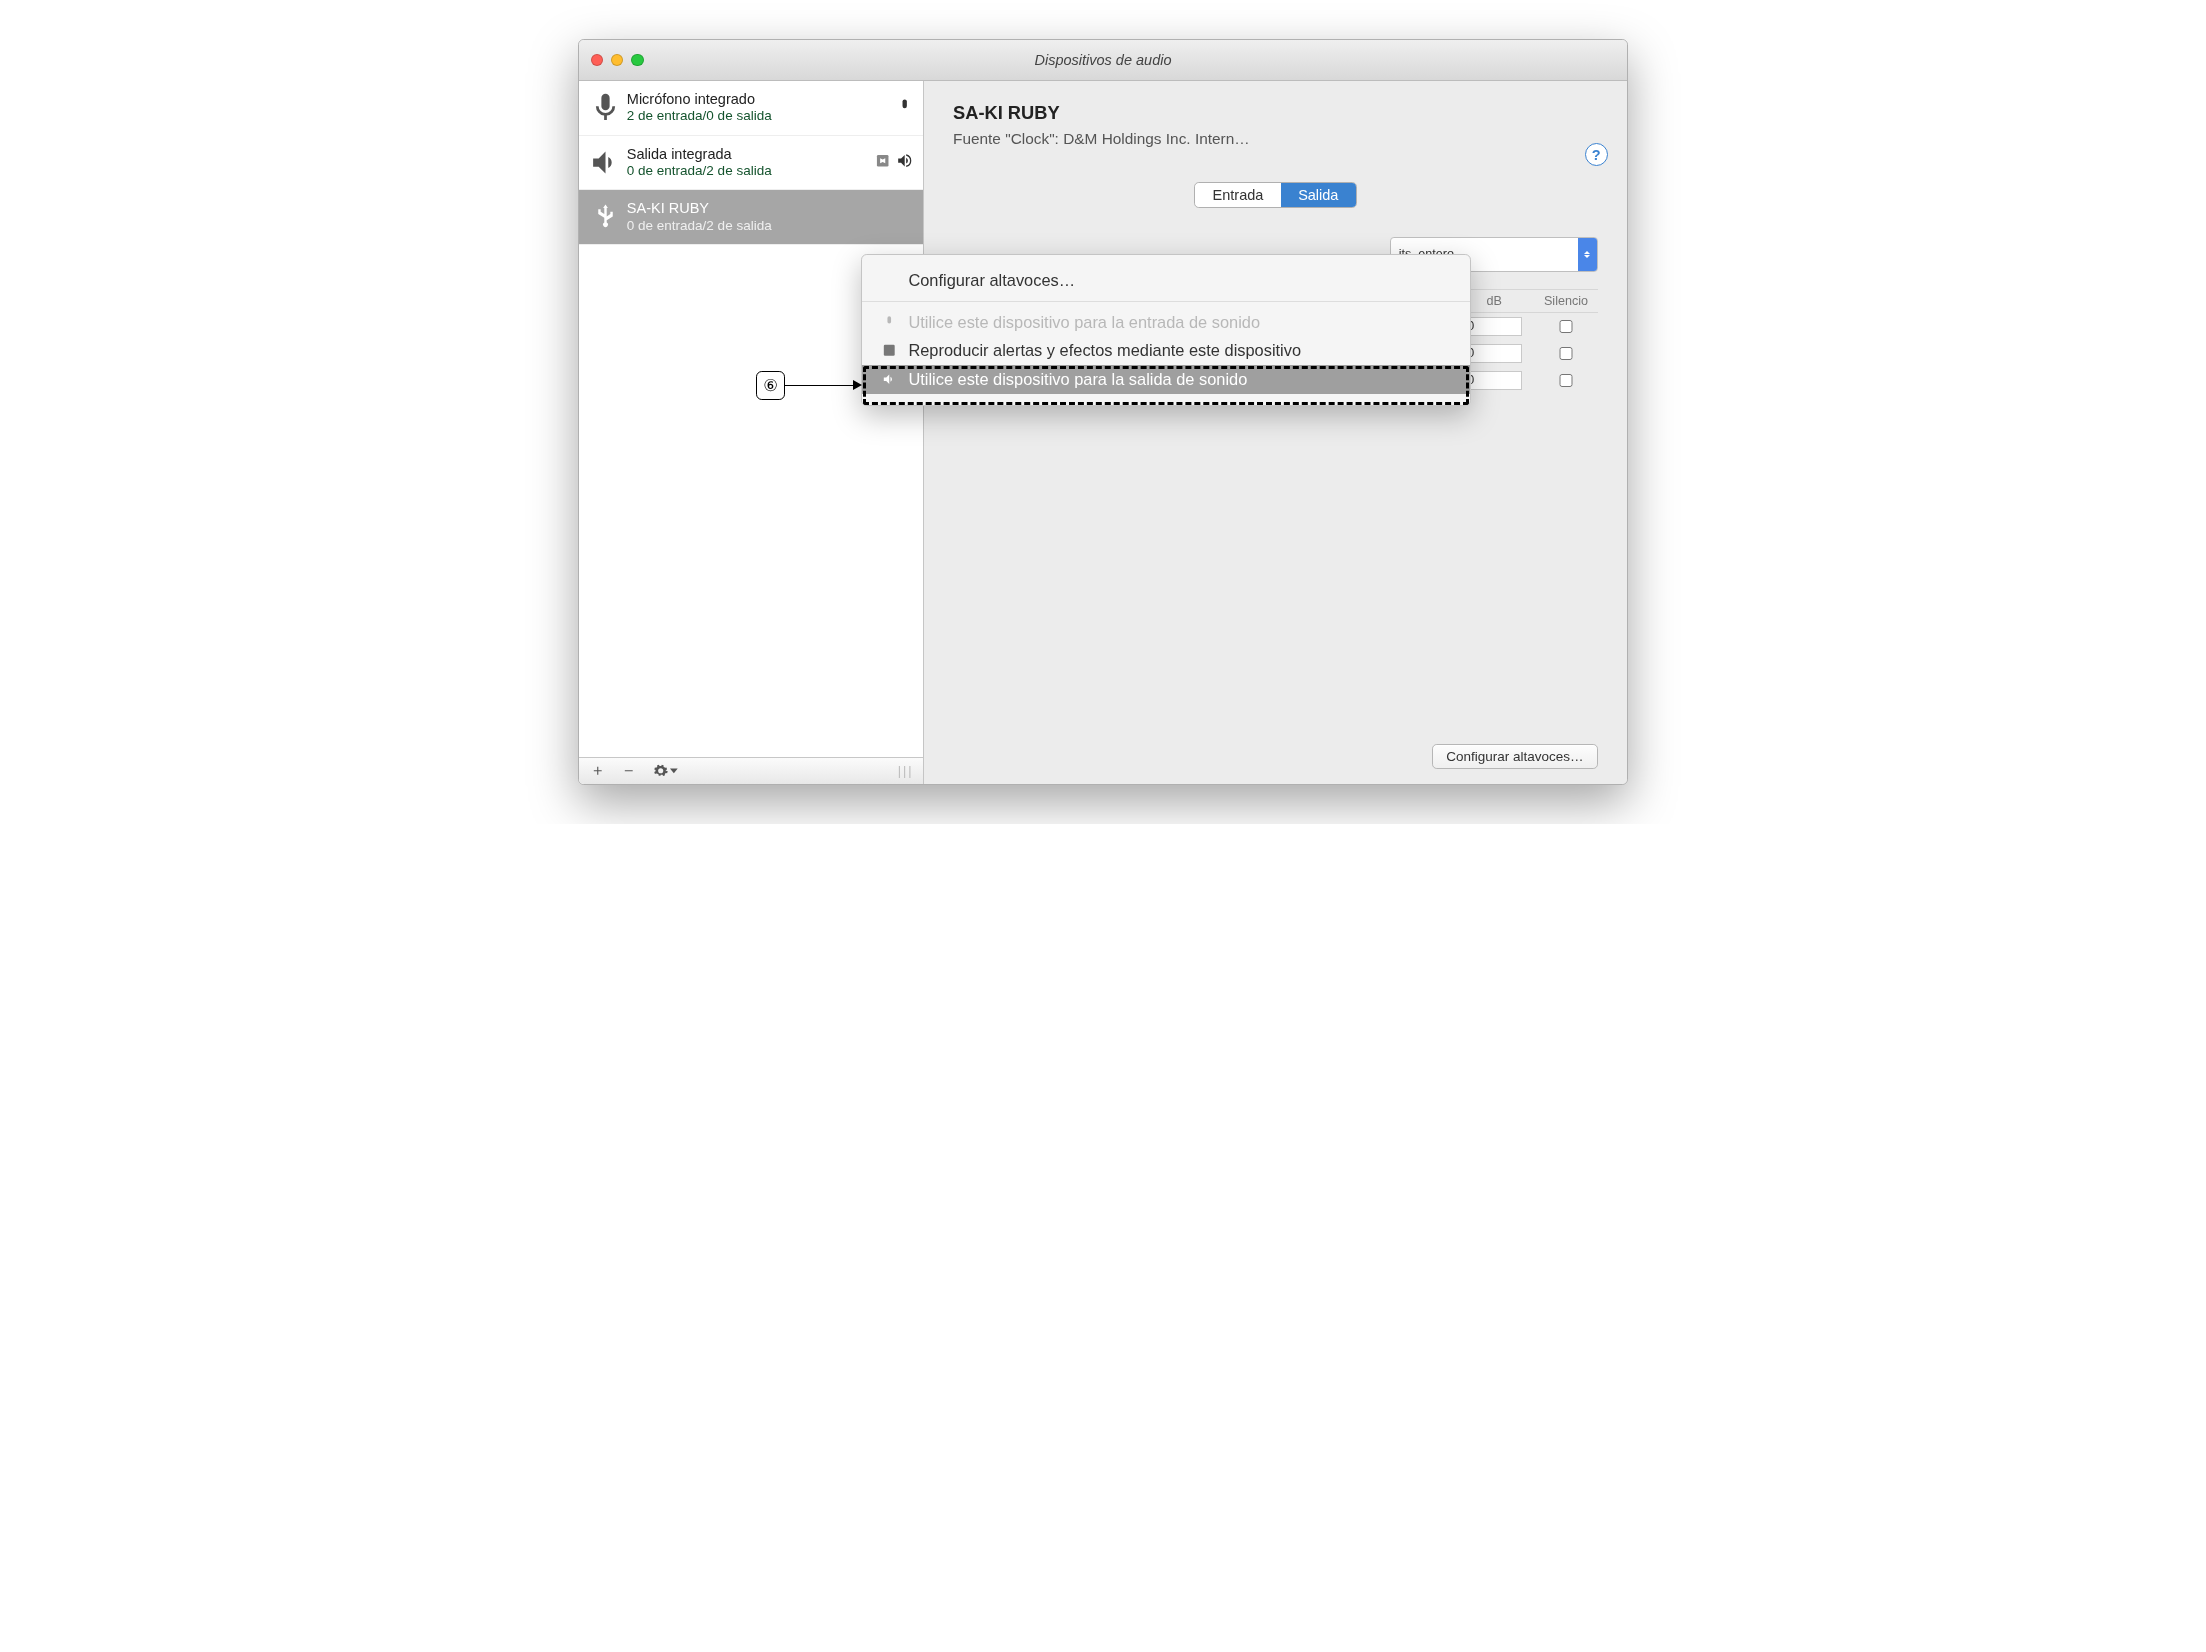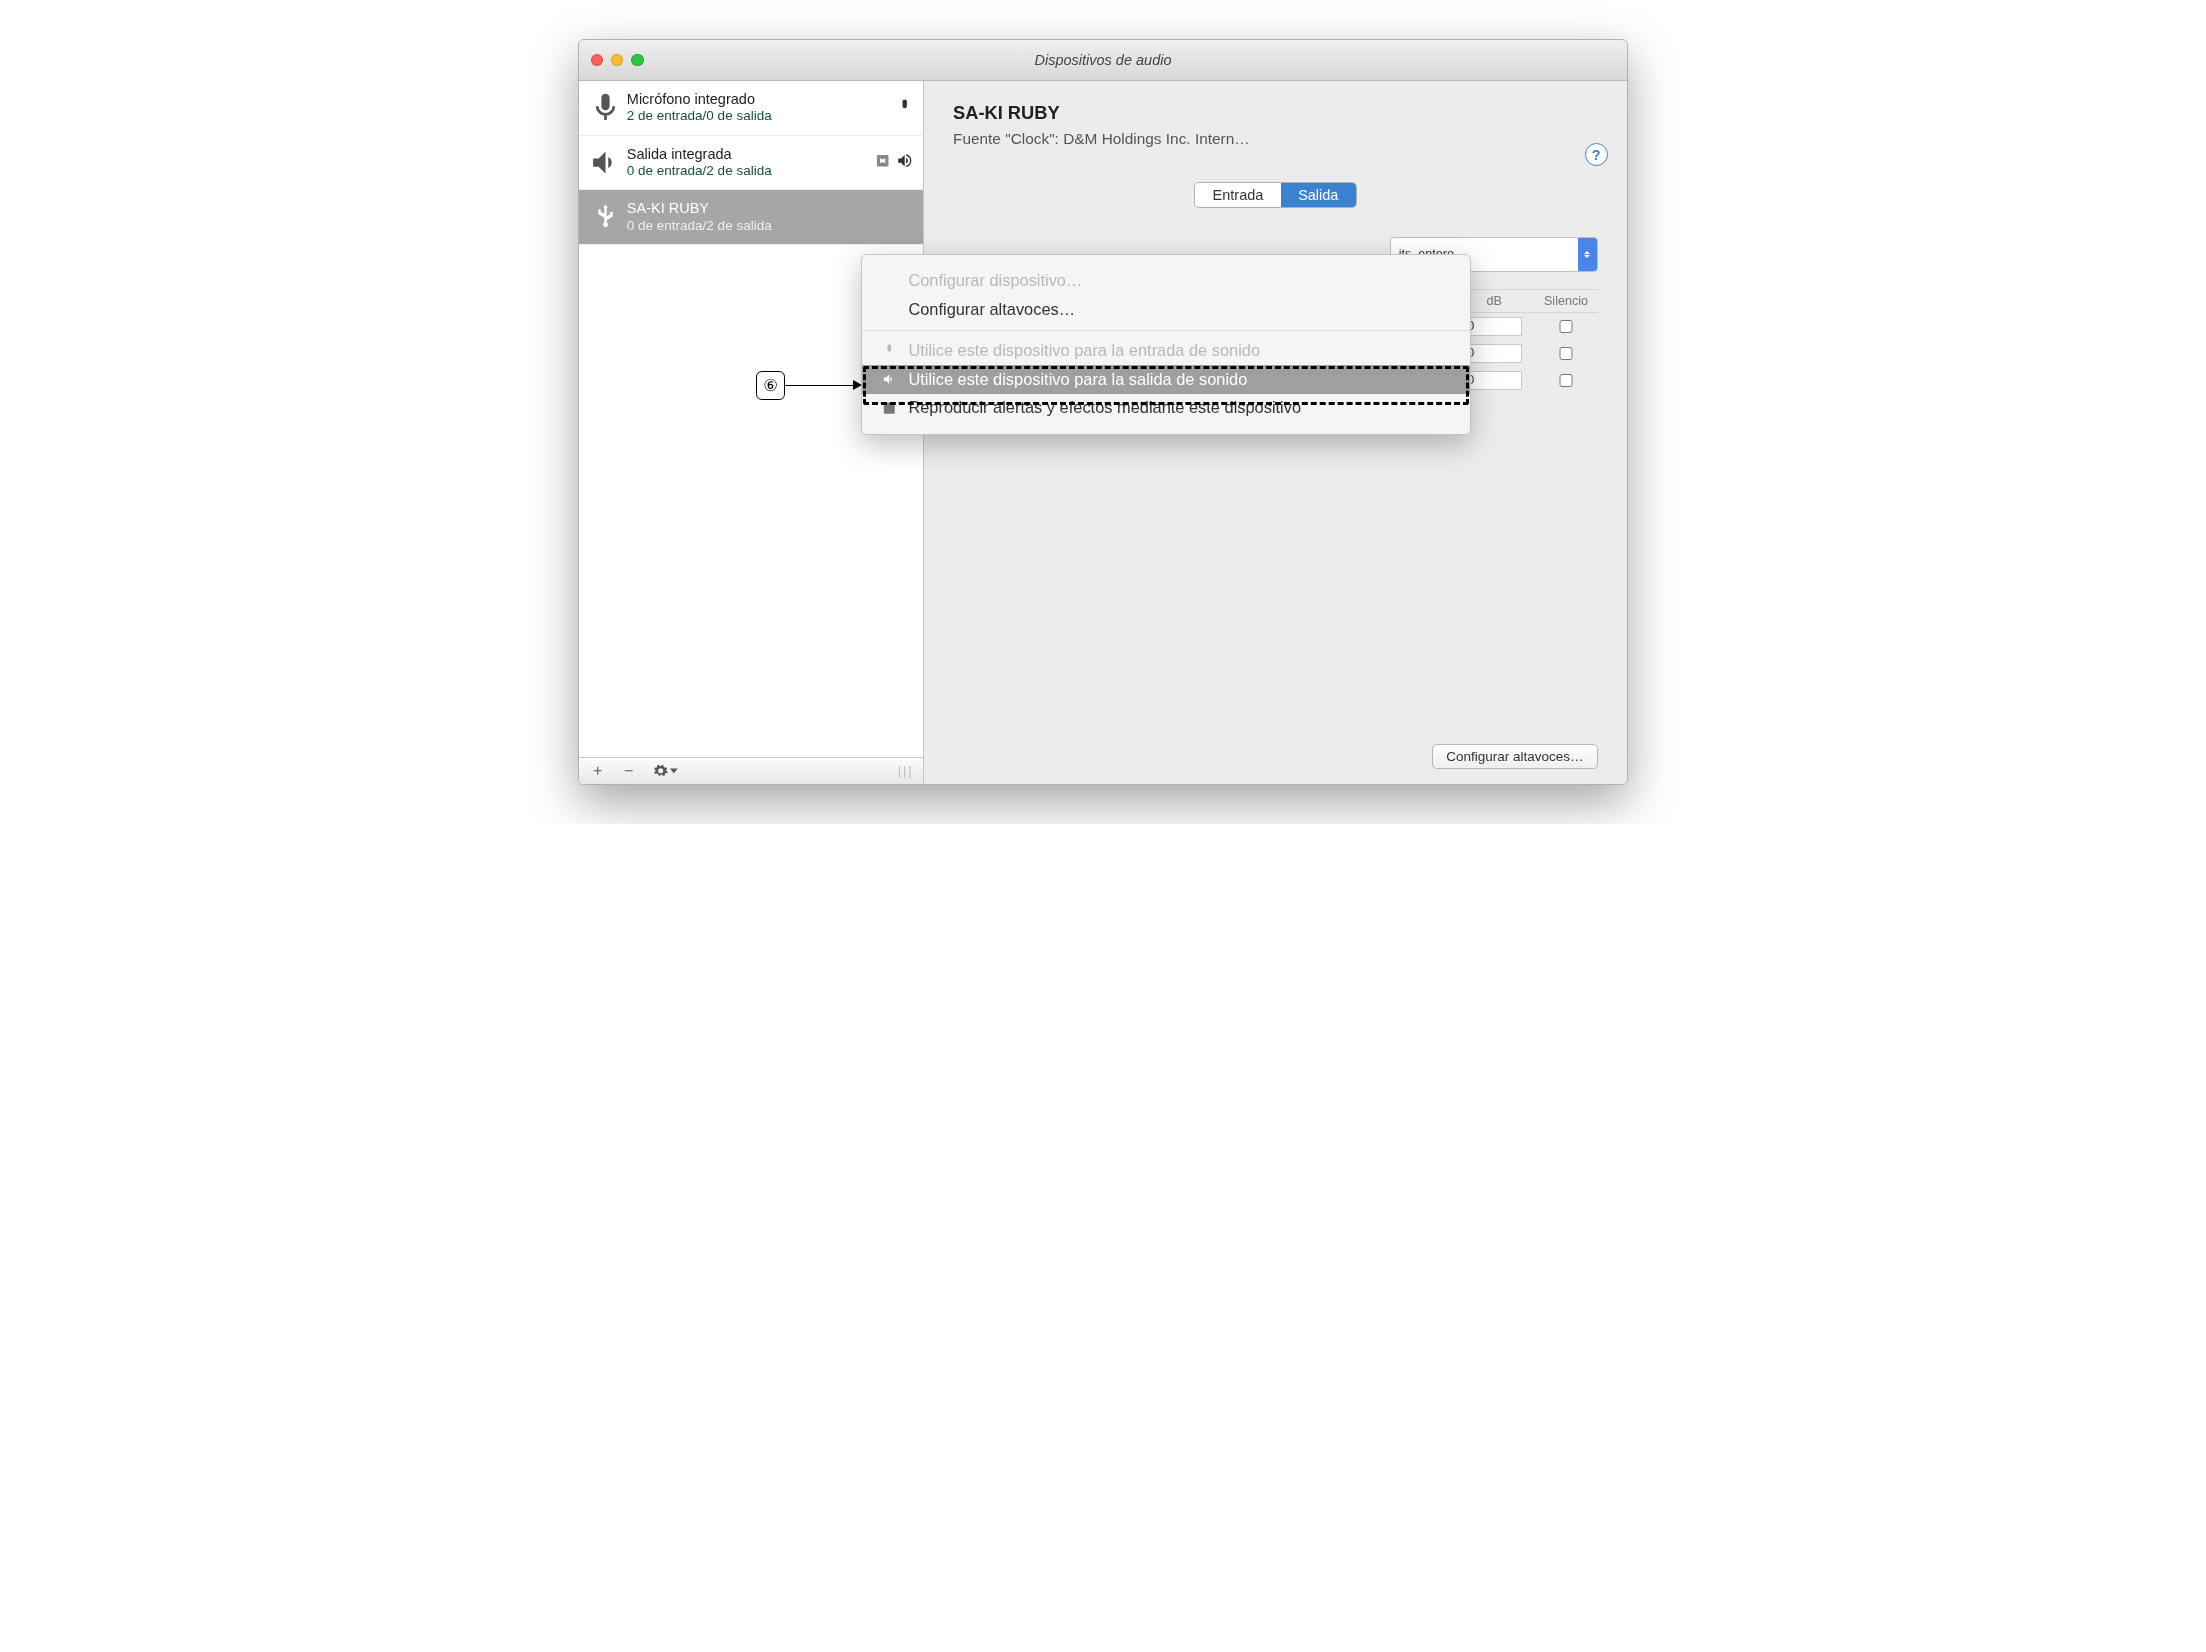--- a/index.html
+++ b/index.html
@@ -356,53 +356,49 @@
           </div>
       </div>
 
       <div class="main-foot">
         <button class="btn">Configurar altavoces…</button>
       </div>
     </div>
   </div>
 
   <div class="popup">
-    <div class="item disabled">
-      <span class="mi"></span>
-      <span>Configurar dispositivo…</span>
-    </div>
     <div class="item">
       <span class="mi"></span>
       <span>Configurar altavoces…</span>
     </div>
     <div class="sep"></div>
     <div class="item disabled">
       <span class="mi">
         <svg width="14.5" height="14.5" viewBox="0 0 24 24" fill="currentColor">
             <path d="M12 14a3 3 0 0 0 3-3V5a3 3 0 0 0-6 0v6a3 3 0 0 0 3 3z"></path>
           </svg>
       </span>
       <span>Utilice este dispositivo para la entrada de sonido</span>
     </div>
+    <div class="item">
+      <span class="mi">
+        <svg width="14.5" height="14.5" viewBox="0 0 24 24" fill="currentColor">
+            <rect x="3" y="3" width="18" height="18" rx="2" fill="#777"></rect>
+          </svg>
+      </span>
+      <span>Reproducir alertas y efectos mediante este dispositivo</span>
+    </div>
     <div class="item highlight">
       <span class="mi">
         <svg width="14.5" height="14.5" viewBox="0 0 24 24" fill="currentColor">
             <path d="M3 9v6h4l5 5V4L7 9H3zm13.5 3a4.5 4.5 0 0 0-2.5-4v8a4.5 4.5 0 0 0 2.5-4z"></path>
           </svg>
       </span>
       <span>Utilice este dispositivo para la salida de sonido</span>
     </div>
-    <div class="item">
-      <span class="mi">
-        <svg width="14.5" height="14.5" viewBox="0 0 24 24" fill="currentColor">
-            <rect x="3" y="3" width="18" height="18" rx="2" fill="#777"></rect>
-          </svg>
-      </span>
-      <span>Reproducir alertas y efectos mediante este dispositivo</span>
-    </div>
   </div>
 
   <div class="dash-rect"></div>
 
   <div class="callout">
     <div class="badge">⑥</div>
     <div class="arrow"></div>
   </div>
 
 </div>

